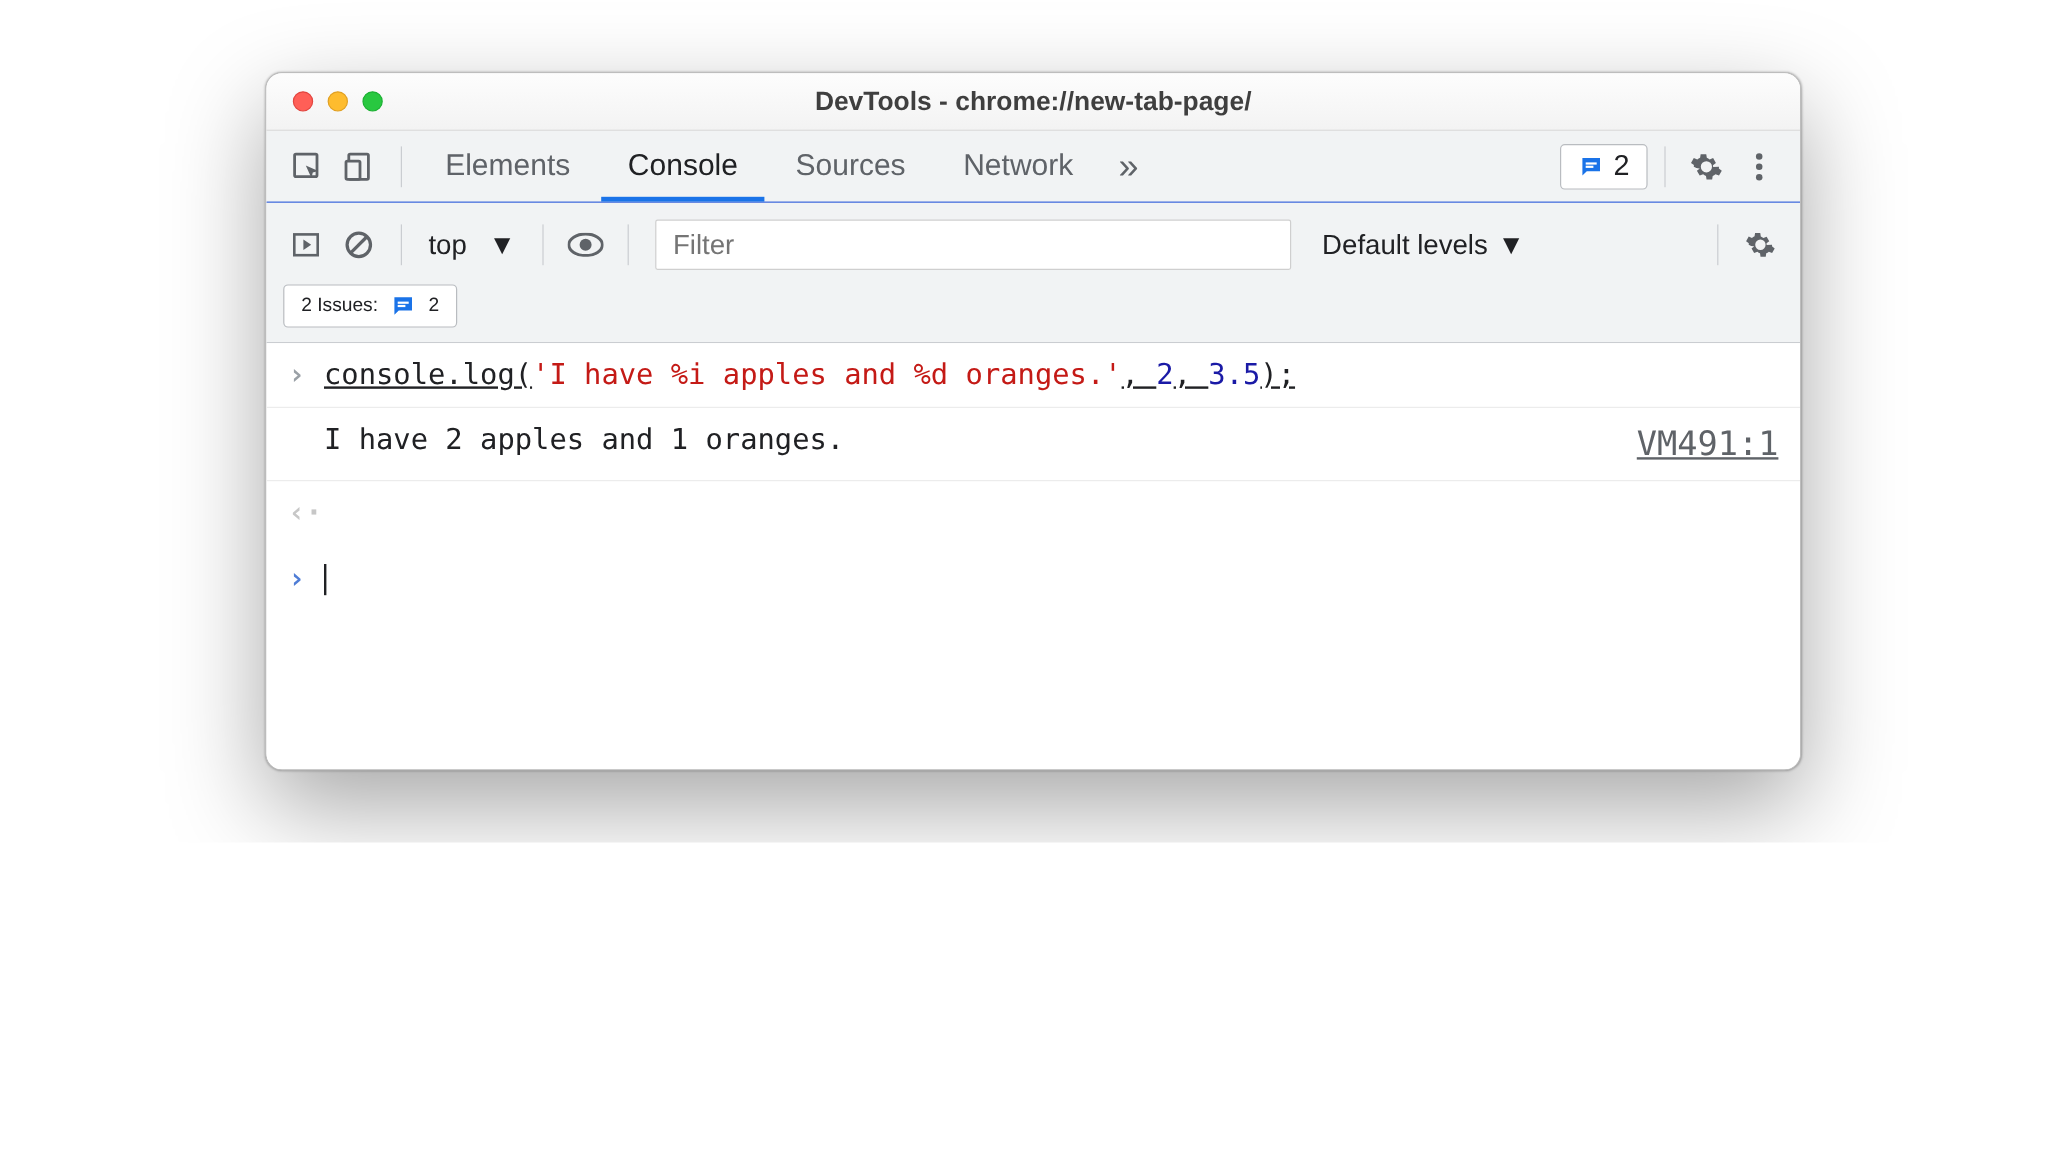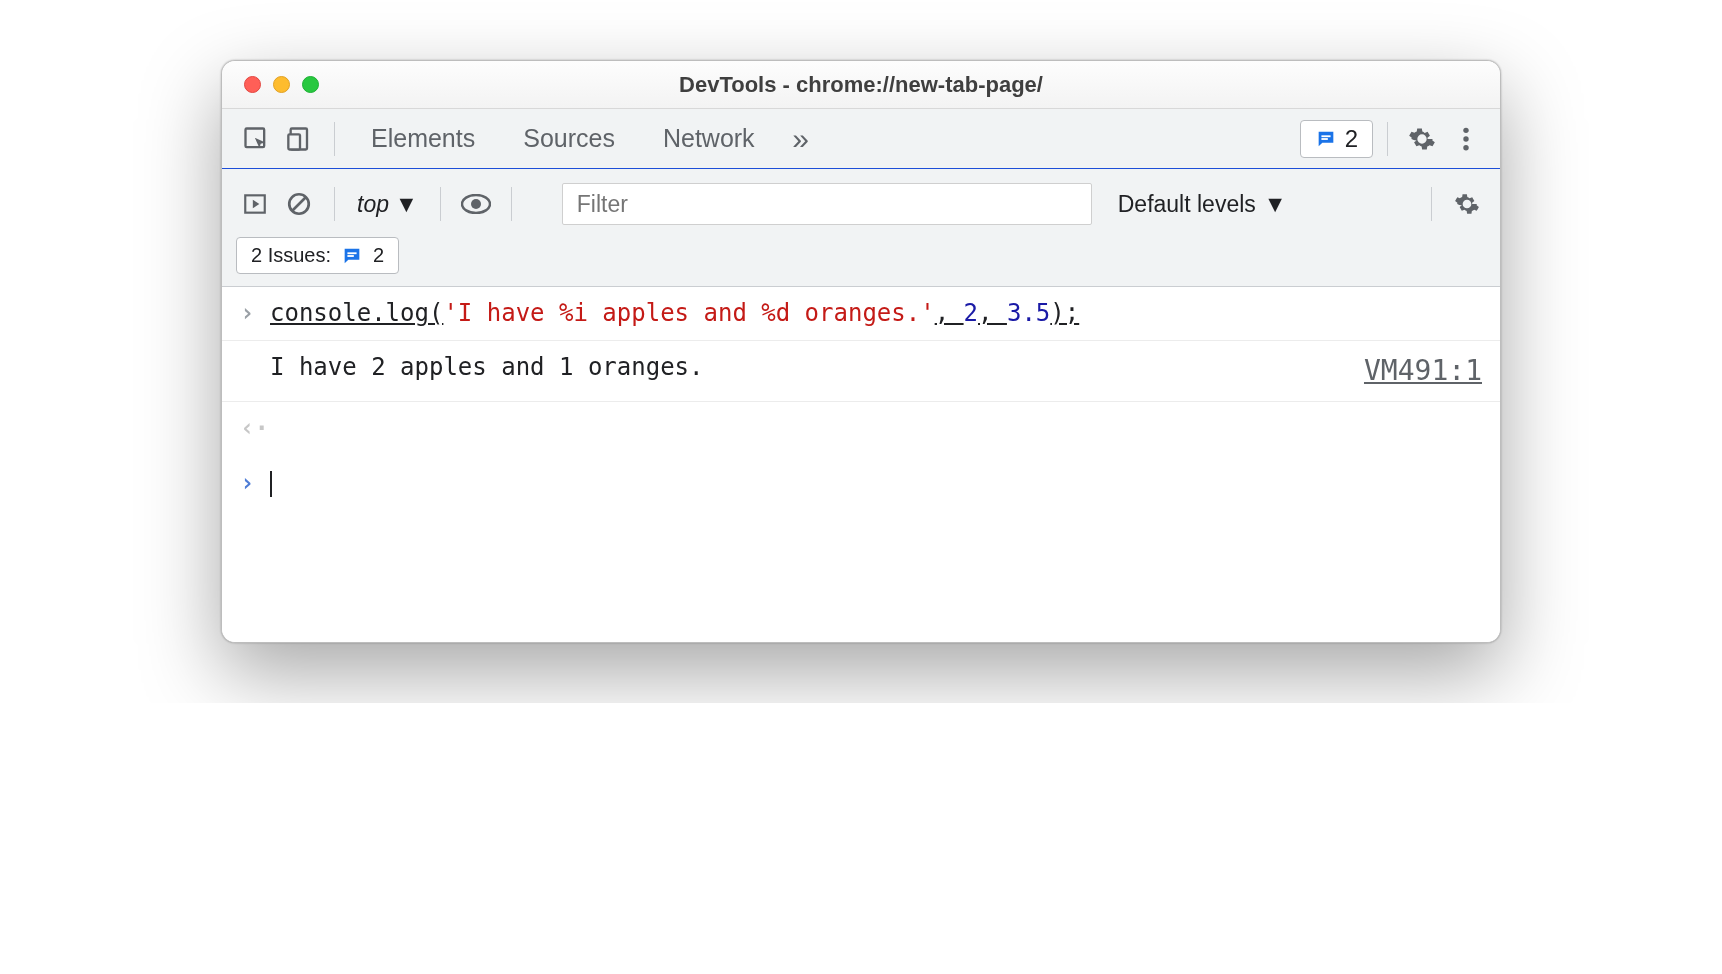--- a/index.html
+++ b/index.html
@@ -86,51 +86,49 @@
     padding: 10px 14px 0 14px;
     font-size:23px;
     color:#5f6368;
   }
   .subrow1 {
     display:flex; align-items:center; gap:6px;
     height:50px;
   }
   .subrow1 .icon-btn { width:38px; height:38px; display:flex;align-items:center;justify-content:center;}
   .context-sel {
-    display:flex; align-items:center; gap:6px;
+    display:flex; align-items:center; gap:18px;
     color:#202124; font-size:23px;
     padding:0 6px;
-    font-style:italic;
   }
   .filter-input {
     flex:0 0 530px;
     height:42px;
     border:1px solid #cfcfcf;
     background:#fff;
     font-size:23px;
     padding:0 14px;
     color:#5f6368;
     border-radius:2px;
-    margin-left:28px;
   }
   .levels {
     display:flex; align-items:flex-end; gap:8px;
     color:#202124;
     margin-left:20px;
   }
   .subrow2 {
     padding: 8px 0 12px 0;
   }
   .issues-pill {
     display:inline-flex; align-items:center; gap:10px;
     border:1px solid #b9bcc0;
     border-radius:4px;
     background:#fff;
     padding:6px 14px;
-    font-size:20px;
+    font-size:16px;
     color:#202124;
   }
   
   .console-body {
     background:#fff;
     font-family: ui-monospace, Menlo, Consolas, monospace;
     font-size:24px;
     line-height:1.55;
   }
   .row {
@@ -196,20 +194,21 @@
       </svg>
     </div>
     <div class="icon-btn">
       <svg width="28" height="28" viewBox="0 0 24 24" fill="none" stroke="#5f6368" stroke-width="2">
         <rect x="4" y="3" width="14" height="18" rx="1"></rect>
         <rect x="2" y="8" width="10" height="13" rx="1" fill="#f1f3f4"></rect>
       </svg>
     </div>
     <div class="vdiv"></div>
     <div class="tab">Elements</div>
+    <div class="tab active">Console</div>
     <div class="tab">Sources</div>
     <div class="tab">Network</div>
     <div class="icon-btn" style="font-size:30px;">»</div>
     <div class="spacer"></div>
     <div class="issues-badge">
       <span class="chat-icon">
         <svg width="22" height="22" viewBox="0 0 24 24" fill="#1a73e8">
             <path d="M4 4h16v12H8l-4 4z"></path>
             <rect x="7" y="8" width="10" height="2" fill="#fff"></rect>
             <rect x="7" y="11" width="7" height="2" fill="#fff"></rect>

